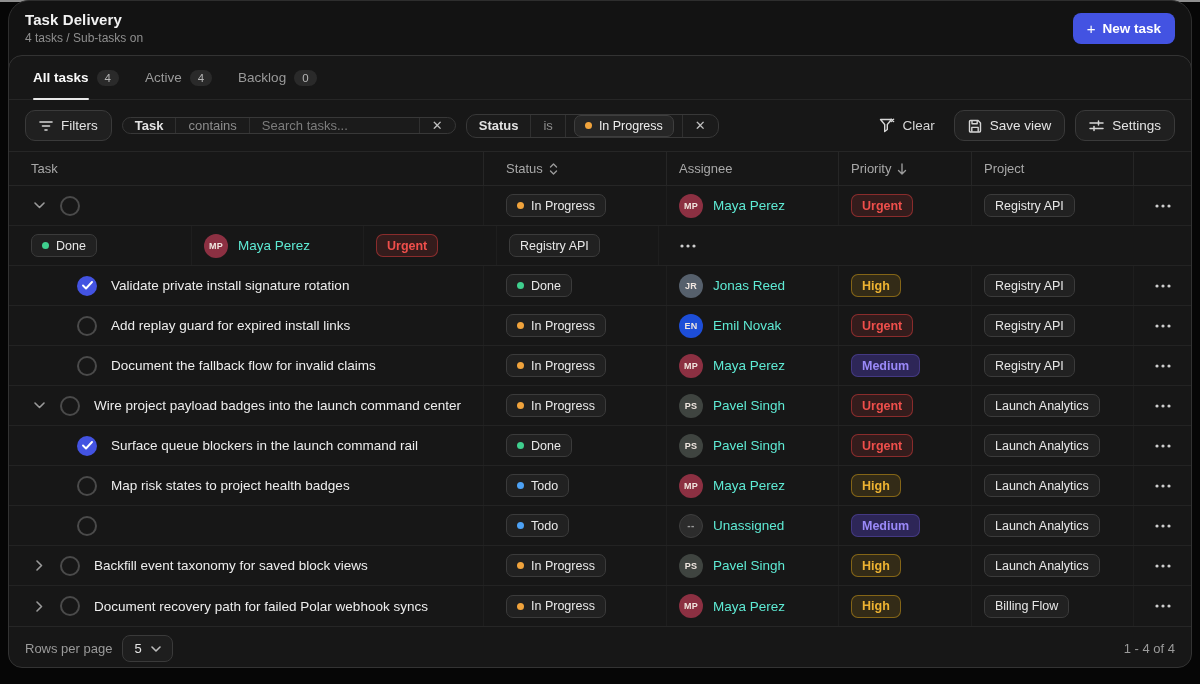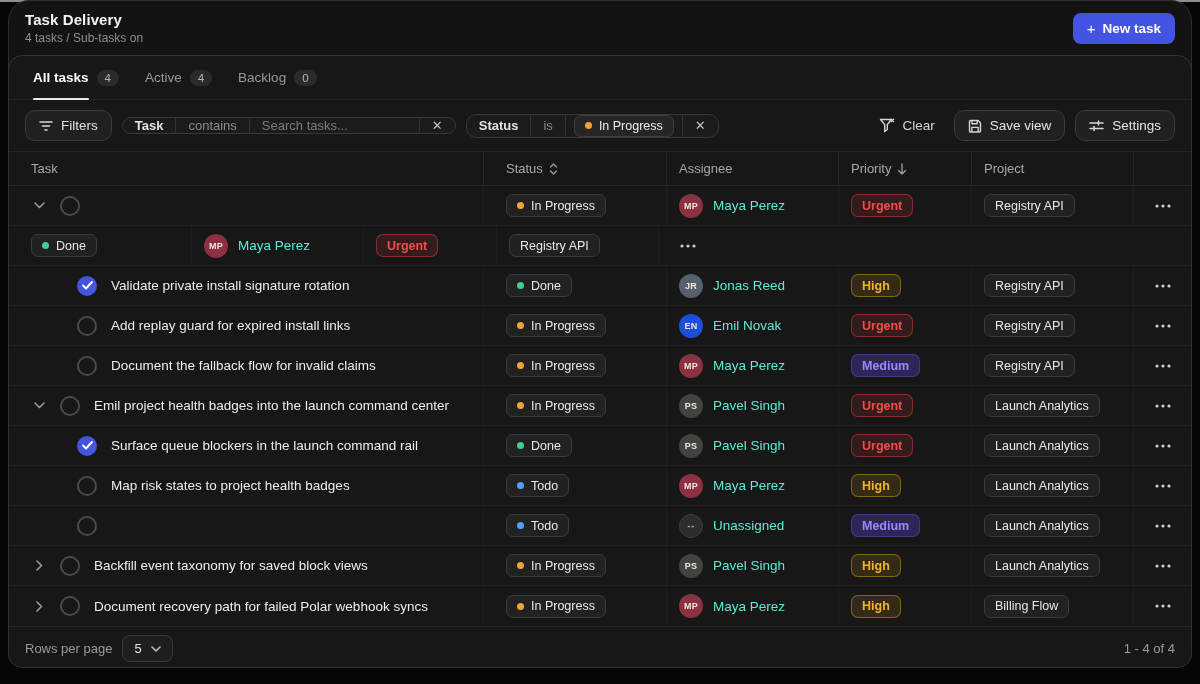--- a/index.html
+++ b/index.html
@@ -506,21 +506,21 @@
     </div>
         </div>
         <div class="row">
     <div class="td col-task">
       <span class="chev">
               <svg width="11" height="7" viewBox="0 0 11 7" fill="none" stroke="#9a9a9a" stroke-width="1.6" stroke-linecap="round" stroke-linejoin="round">
                 <path d="M1 1l4.5 4.5L10 1"></path>
               </svg>
             </span>
             <span class="cbx"></span>
-      <span class="task-title">Emil project health badges into the launch command center</span>
+      <span class="task-title">Wire project payload badges into the launch command center</span>
     </div>
     <div class="td col-status">
       <span class="badge">
         <span class="dot" style="background:#f0a33c"></span>
         <span>In Progress</span>
       </span>
     </div>
     <div class="td col-assignee">
       <span class="avatar" style="background:#3f4440">PS</span>
       <span class="assignee-name">Pavel Singh</span>

